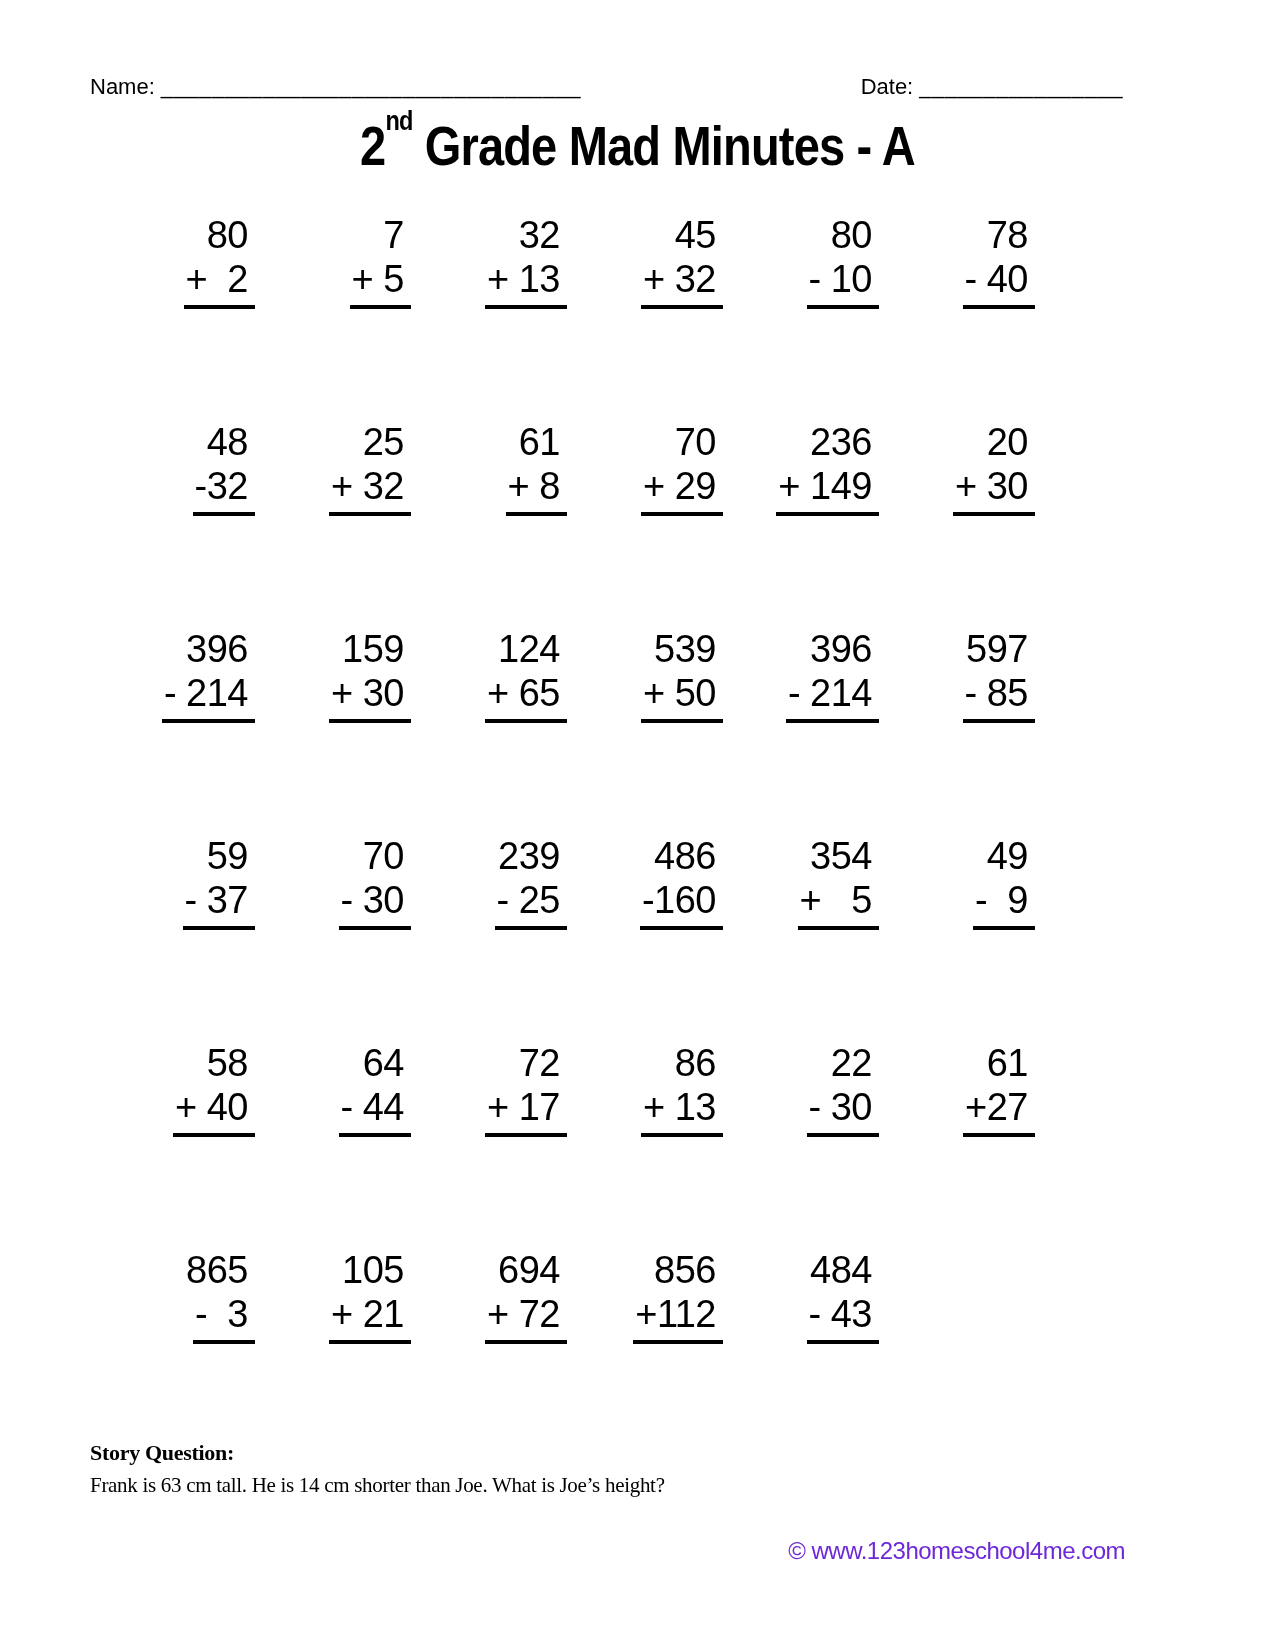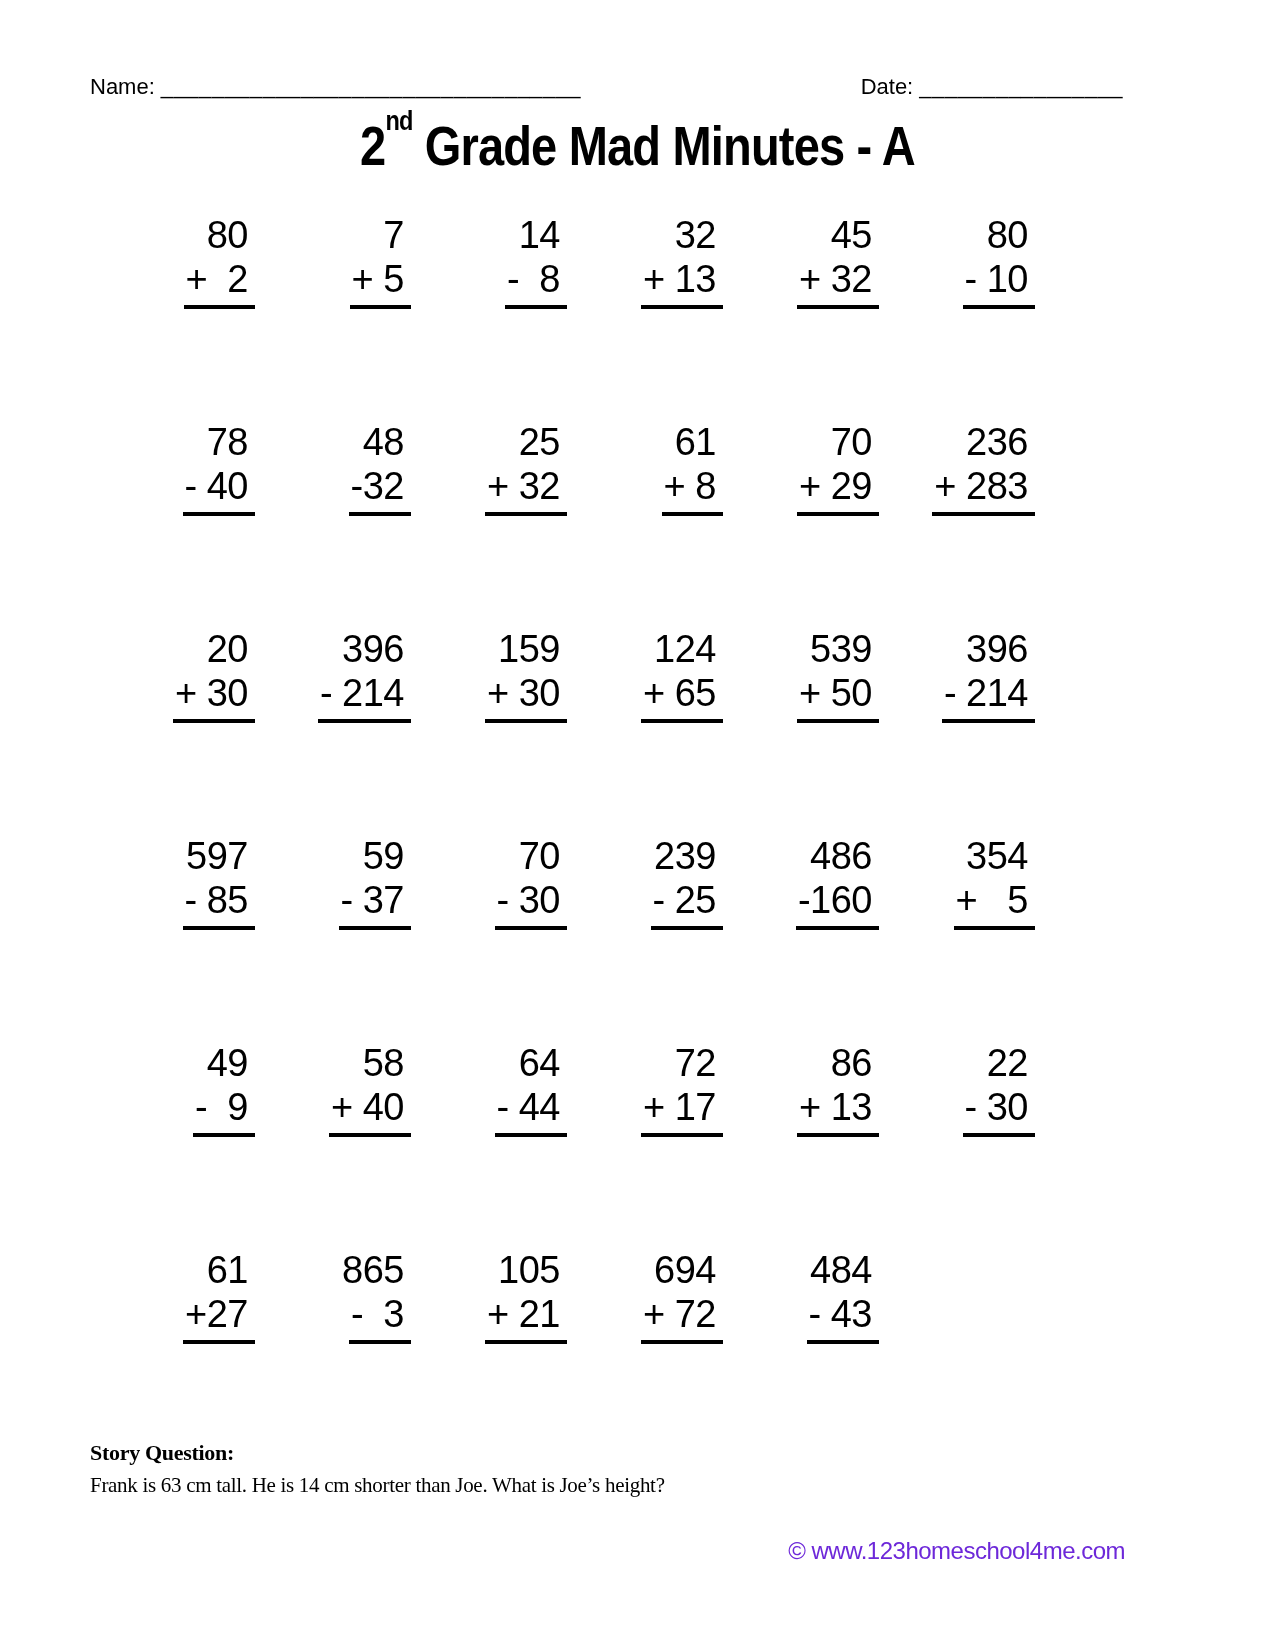--- a/index.html
+++ b/index.html
@@ -57,31 +57,30 @@
     <span class="blank-line">________________</span>
   </div>
 </div>
 
 <div class="title"><span>2</span><sup>nd</sup><span> Grade Mad Minutes - A</span></div>
 
 <div class="grid">
 
   <div class="cell"><div class="top-operand">80</div><div class="op-line">+  2</div></div>
   <div class="cell"><div class="top-operand">7</div><div class="op-line">+ 5</div></div>
-  <div class="cell"><div class="top-operand">14</div><div class="op-line">-  8</div></div>
   <div class="cell"><div class="top-operand">32</div><div class="op-line">+ 13</div></div>
   <div class="cell"><div class="top-operand">45</div><div class="op-line">+ 32</div></div>
   <div class="cell"><div class="top-operand">80</div><div class="op-line">- 10</div></div>
 
   <div class="cell"><div class="top-operand">78</div><div class="op-line">- 40</div></div>
   <div class="cell"><div class="top-operand">48</div><div class="op-line">-32</div></div>
   <div class="cell"><div class="top-operand">25</div><div class="op-line">+ 32</div></div>
   <div class="cell"><div class="top-operand">61</div><div class="op-line">+ 8</div></div>
   <div class="cell"><div class="top-operand">70</div><div class="op-line">+ 29</div></div>
-  <div class="cell"><div class="top-operand">236</div><div class="op-line">+ 283</div></div>
+  <div class="cell"><div class="top-operand">236</div><div class="op-line">+ 149</div></div>
 
   <div class="cell"><div class="top-operand">20</div><div class="op-line">+ 30</div></div>
   <div class="cell"><div class="top-operand">396</div><div class="op-line">- 214</div></div>
   <div class="cell"><div class="top-operand">159</div><div class="op-line">+ 30</div></div>
   <div class="cell"><div class="top-operand">124</div><div class="op-line">+ 65</div></div>
   <div class="cell"><div class="top-operand">539</div><div class="op-line">+ 50</div></div>
   <div class="cell"><div class="top-operand">396</div><div class="op-line">- 214</div></div>
 
   <div class="cell"><div class="top-operand">597</div><div class="op-line">- 85</div></div>
   <div class="cell"><div class="top-operand">59</div><div class="op-line">- 37</div></div>
@@ -94,20 +93,21 @@
   <div class="cell"><div class="top-operand">58</div><div class="op-line">+ 40</div></div>
   <div class="cell"><div class="top-operand">64</div><div class="op-line">- 44</div></div>
   <div class="cell"><div class="top-operand">72</div><div class="op-line">+ 17</div></div>
   <div class="cell"><div class="top-operand">86</div><div class="op-line">+ 13</div></div>
   <div class="cell"><div class="top-operand">22</div><div class="op-line">- 30</div></div>
 
   <div class="cell"><div class="top-operand">61</div><div class="op-line">+27</div></div>
   <div class="cell"><div class="top-operand">865</div><div class="op-line">-  3</div></div>
   <div class="cell"><div class="top-operand">105</div><div class="op-line">+ 21</div></div>
   <div class="cell"><div class="top-operand">694</div><div class="op-line">+ 72</div></div>
+  <div class="cell"><div class="top-operand">856</div><div class="op-line">+112</div></div>
   <div class="cell"><div class="top-operand">484</div><div class="op-line">- 43</div></div>
 </div>
 
 <div class="story">
   <div class="heading">Story Question:</div>
   <div>Frank is 63 cm tall. He is 14 cm shorter than Joe. What is Joe’s height?</div>
 </div>
 
 <div class="footer">© www.123homeschool4me.com</div>
 

